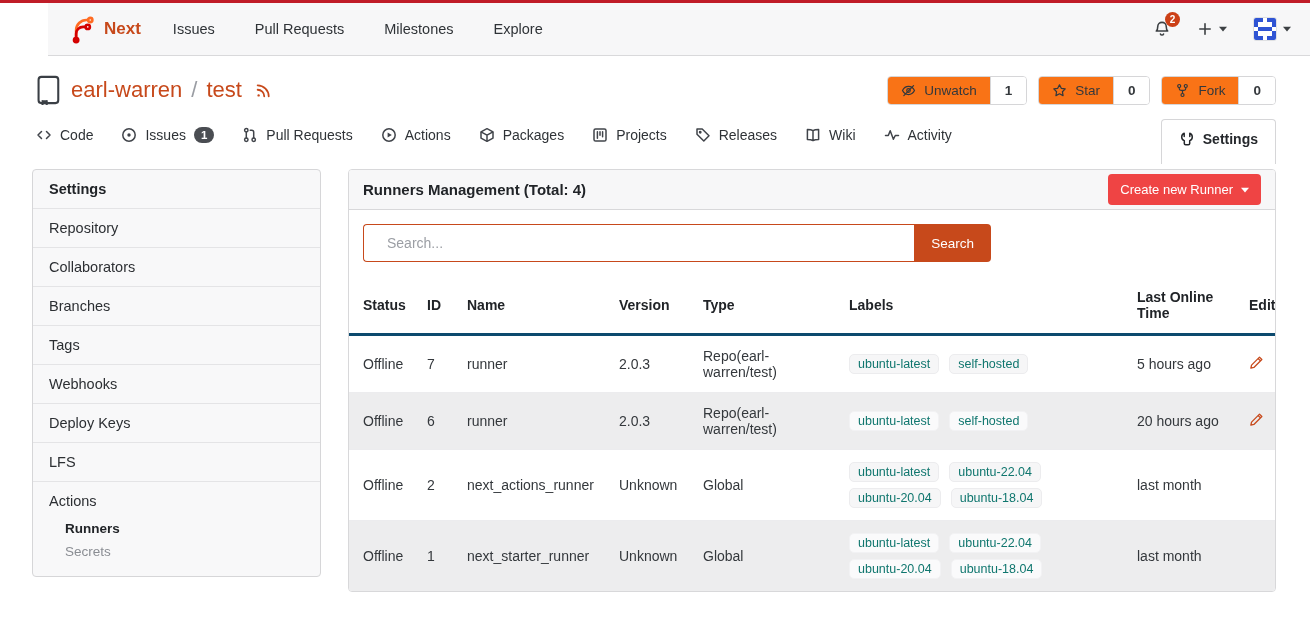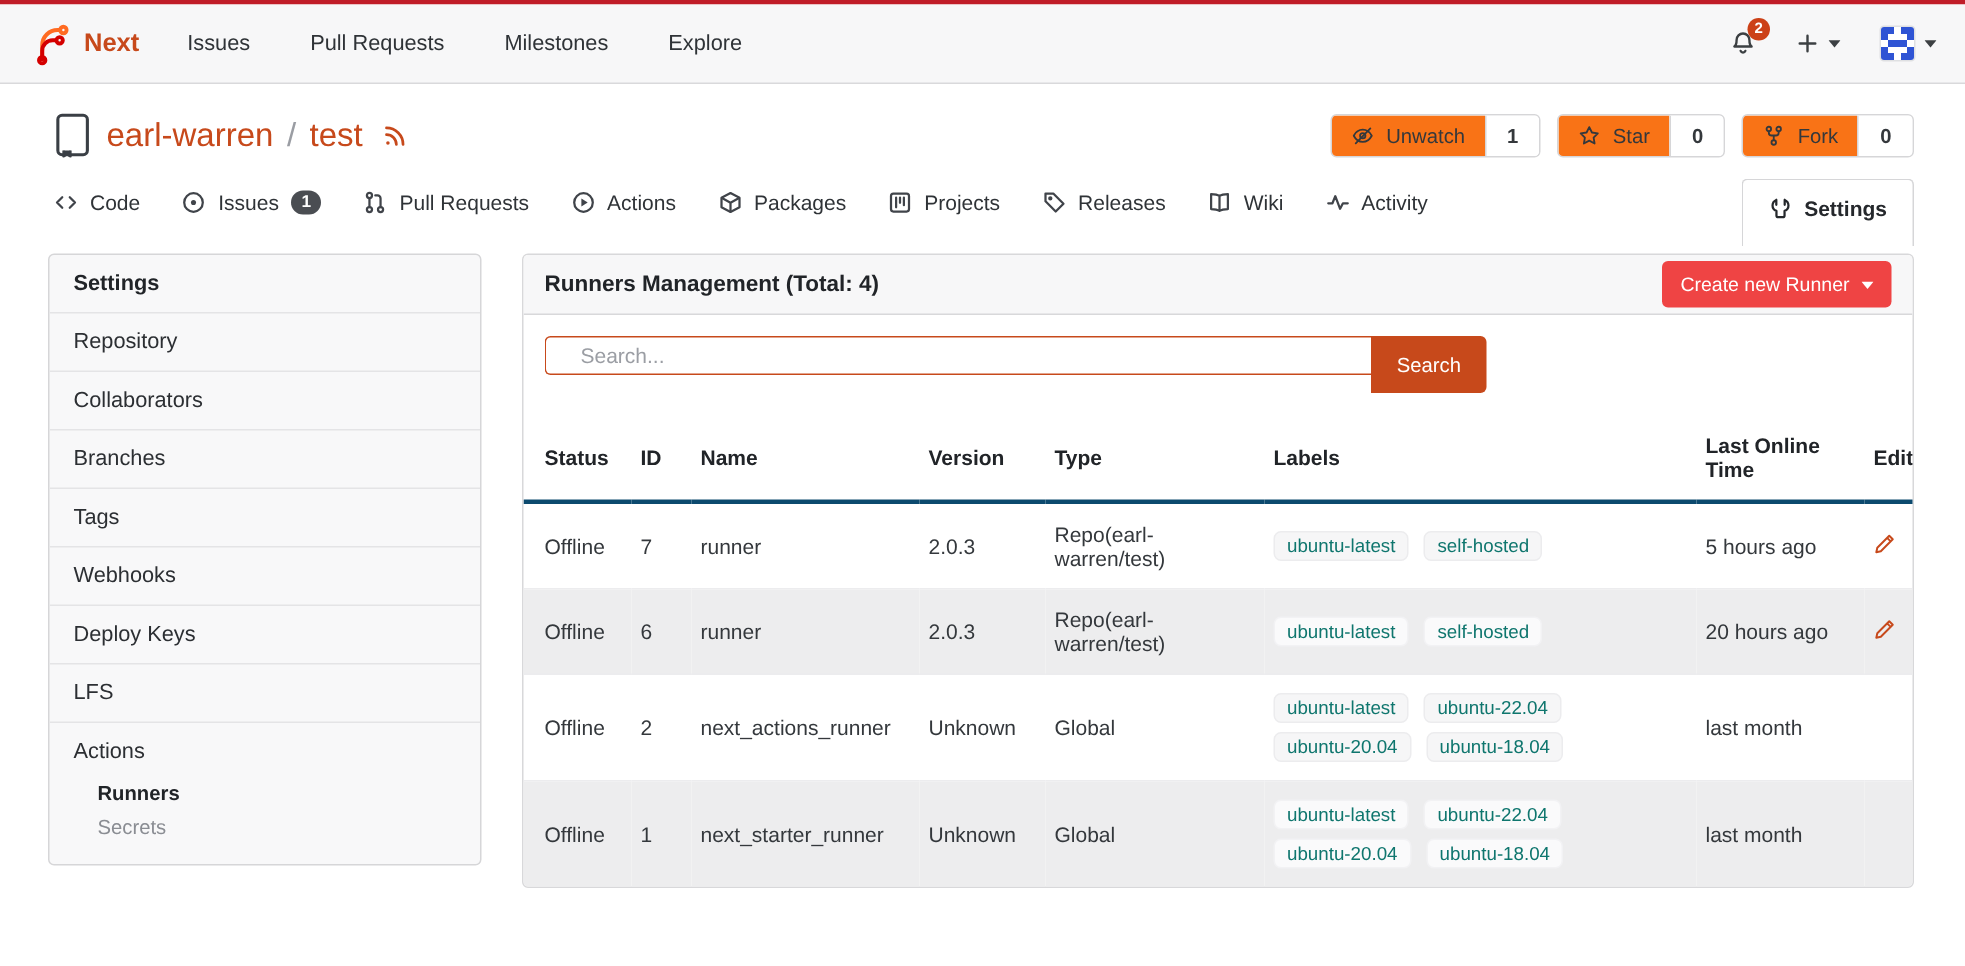--- a/index.html
+++ b/index.html
@@ -4,21 +4,21 @@
 <style>
   * { margin:0; padding:0; box-sizing:border-box; }
   html,body { width:1310px; height:644px; overflow:hidden; background:#fff;
     font-family:"Liberation Sans","DejaVu Sans",sans-serif; color:#34383c; }
   a { text-decoration:none; color:inherit; }
   .icon svg { display:block; width:16px; height:16px; }
 
   
   .topline { height:3px; background:#c01c28; }
   .navbar { display:flex; align-items:center; height:53px; padding:0 19px;
-    background:#f7f7f8; border-bottom:1px solid #d9d9db; }
+    background:#f7f7f8; border-bottom:1px solid #d9d9db;margin-left:48px; }
   .brand { display:flex; align-items:center; gap:7px; margin-right:32px; cursor:pointer; }
   .logo svg { width:30px; height:30px; }
   .brand-text { font-size:17px; font-weight:700; color:#c7491b; }
   .nav-links { display:flex; gap:40px; }
   .nav-link { font-size:14.5px; color:#2f3337; cursor:pointer; }
   .nav-right { margin-left:auto; display:flex; align-items:center; gap:26px; }
   .bell-wrap { position:relative; color:#3c4043; cursor:pointer; }
   .bell-wrap .icon svg { width:18px; height:18px; }
   .nbadge { position:absolute; top:-8px; right:-9px; background:#cc4017; color:#fff;
     font-size:10px; font-weight:700; min-width:15px; height:15px; border-radius:8px;
@@ -71,21 +71,21 @@
   .main { flex:1; border:1px solid #d8d8da; border-radius:4px; background:#fff; overflow:hidden; }
   .panel-header { display:flex; align-items:center; justify-content:space-between;
     background:#f7f7f8; border-bottom:1px solid #d8d8da; padding:4px 14px; min-height:38px; }
   .panel-title { font-size:15px; font-weight:700; color:#212428; }
   .create-btn { display:flex; align-items:center; gap:8px; background:#ef4444; color:#fff;
     border:none; border-radius:4px; padding:8px 12px; font-size:13px; font-family:inherit; cursor:pointer; }
 
   .search-row { padding:14px 14px 15px; }
   .search-form { display:flex; width:628px; }
   .search-input { flex:1; border:1.5px solid #c7491b; border-right:none; border-radius:4px 0 0 4px;
-    padding:0 23px; height:26px; font-size:14px; font-family:inherit; color:#be185d; outline:none; }
+    padding:0 23px; height:38px; font-size:14px; font-family:inherit; color:#be185d; outline:none; }
   .search-input::placeholder { color:#9b9ea4; }
   .search-btn { background:#c7491b; color:#fff; border:none; border-radius:0 4px 4px 0;
     padding:0 17px; height:38px; font-size:13.5px; font-family:inherit; cursor:pointer; }
 
   table.runners { width:100%; border-collapse:collapse; table-layout:fixed; font-size:14px; color:#34383c; }
   th { font-weight:700; color:#212428; text-align:left; padding:12px 6px; vertical-align:middle; }
   td { padding:12px 6px; vertical-align:middle; }
   th:first-child, td:first-child { padding-left:14px; }
   thead tr { border-bottom:3px solid #0c4a6e; }
   tbody tr { border-top:1px solid #ececee; }

